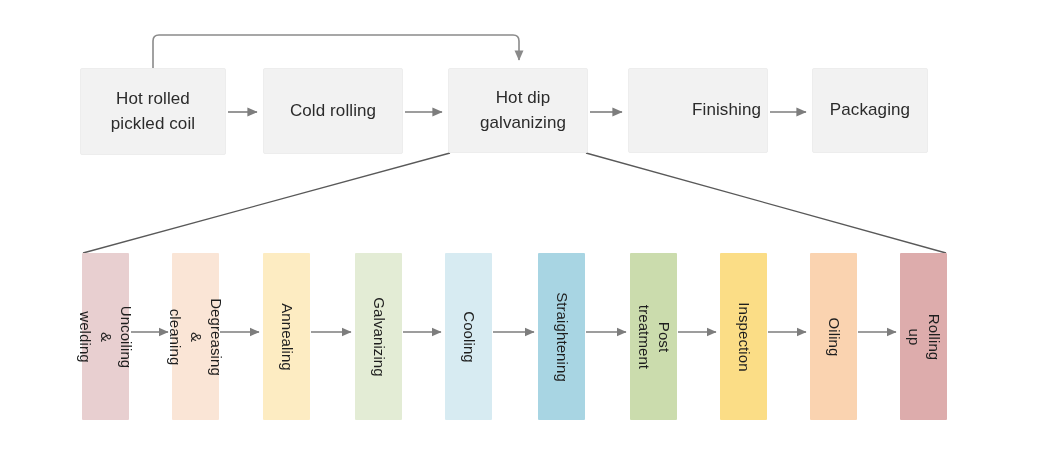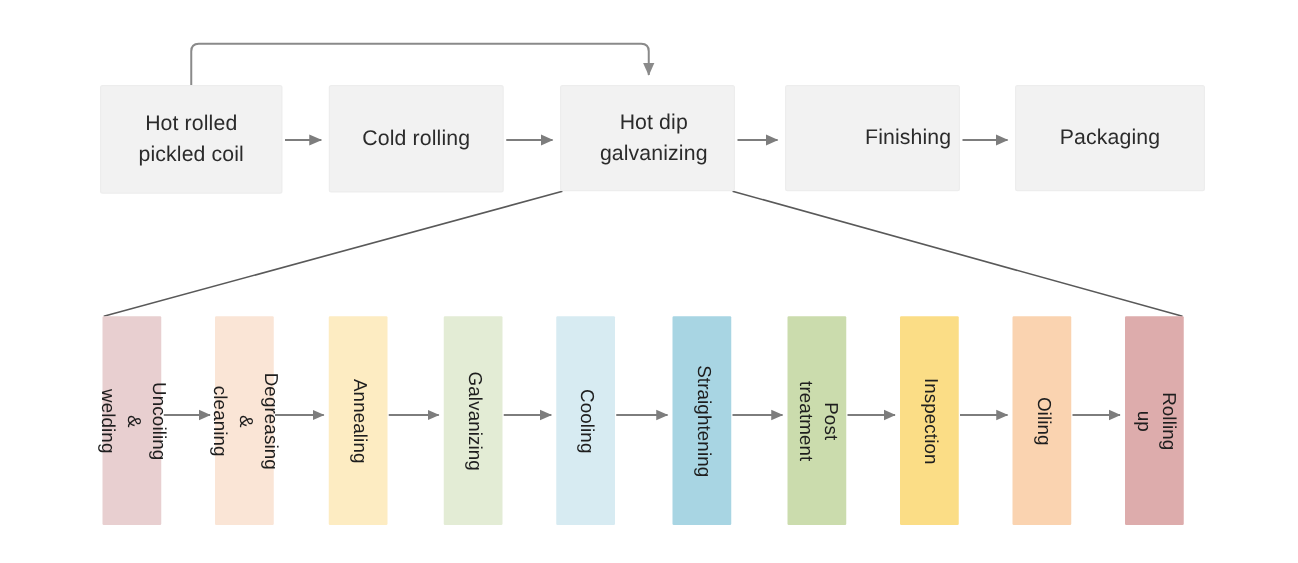--- a/index.html
+++ b/index.html
@@ -120,21 +120,21 @@
   <div class="stage-box" style="left: 243px; top: 68px; width: 140px; height: 86px; background: rgb(242, 242, 242); border-color: rgb(237, 237, 237);">
     <span class="stage-label">Cold rolling</span>
   </div>
   <div class="stage-box" style="left: 428px; top: 68px; width: 140px; height: 85px; background: rgb(242, 242, 242); border-color: rgb(237, 237, 237); padding-left: 16px;">
     <span class="stage-label">Hot dip
 galvanizing</span>
   </div>
   <div class="stage-box" style="left: 608px; top: 68px; width: 140px; height: 85px; background: rgb(242, 242, 242); border-color: rgb(237, 237, 237); justify-content: flex-end;">
     <span class="stage-label">Finishing</span>
   </div>
-  <div class="stage-box" style="left: 792px; top: 68px; width: 152px; height: 85px; background: rgb(242, 242, 242); border-color: rgb(237, 237, 237);">
+  <div class="stage-box" style="left: 792px; top: 68px; width: 116px; height: 85px; background: rgb(242, 242, 242); border-color: rgb(237, 237, 237);">
     <span class="stage-label">Packaging</span>
   </div>
 
   <div class="substage-bar" style="left: 62px; top: 253px; width: 47px; height: 167px; background: rgb(232, 207, 208);">
     <span class="substage-label">Uncoiling &amp;
 welding</span>
   </div>
   <div class="substage-bar" style="left: 152px; top: 253px; width: 47px; height: 167px; background: rgb(250, 229, 214);">
     <span class="substage-label">Degreasing &amp;
 cleaning</span>

